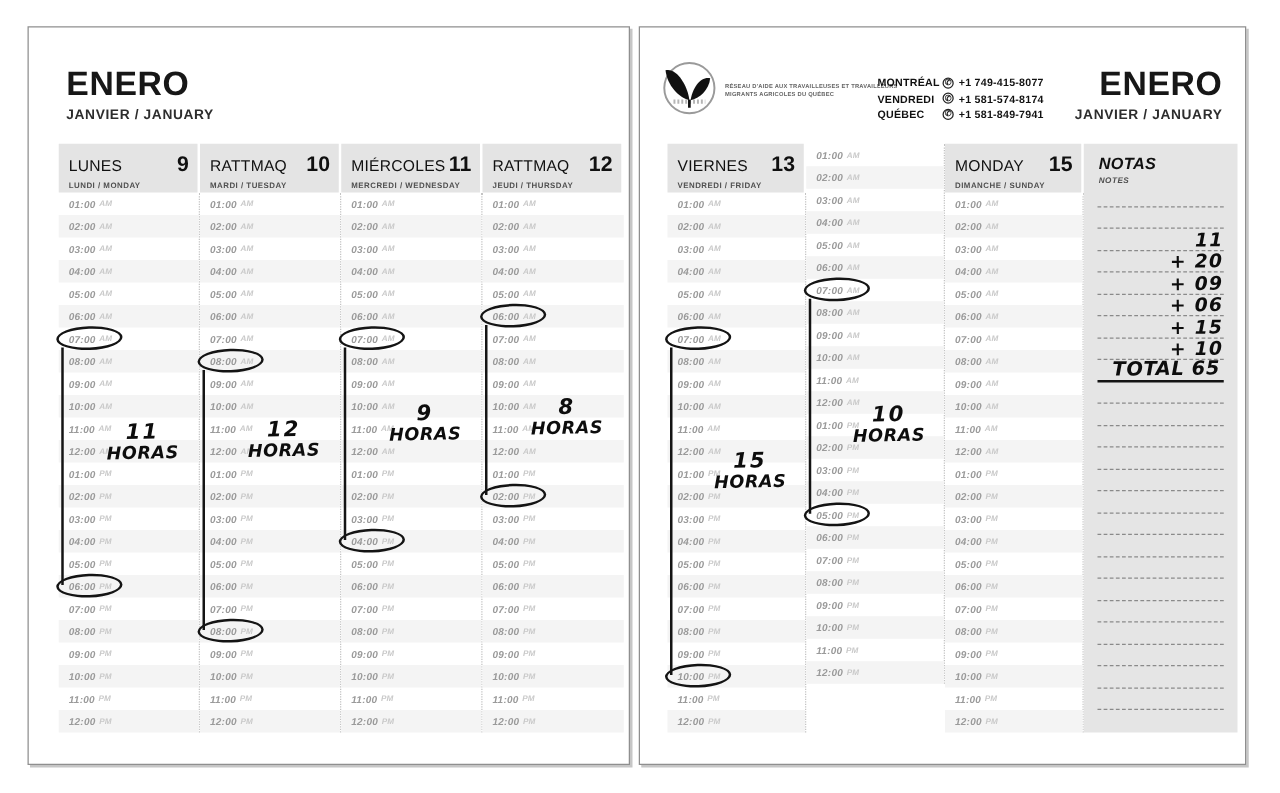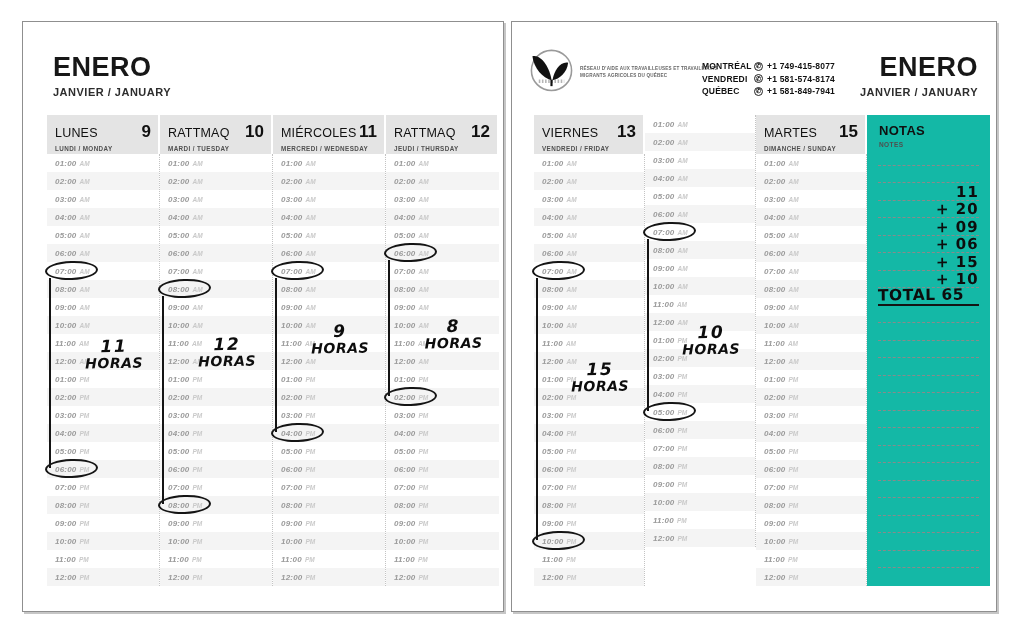--- a/index.html
+++ b/index.html
@@ -52,31 +52,31 @@
   
   .hw-circle{position:absolute;left:-2px;width:53px;height:19px;border:2.5px solid #141414;
     border-radius:50%;box-sizing:border-box;transform:rotate(-2deg);}
   .hw-line{position:absolute;left:2px;width:0;border-left:2.6px solid #141414;}
   .hw-hours{position:absolute;left:10%;width:100%;text-align:center;color:#0d0d0d;
     font-weight:bold;line-height:1.05;transform:rotate(-1deg);font-family:"DejaVu Sans",sans-serif;}
   .hw-num{font-size:17px;letter-spacing:1.5px;}
   .hw-unit{font-size:14px;letter-spacing:.5px;}
 
   
-  .notas-col{width:123px;background:#14b8a6;position:relative;box-sizing:border-box;}
+  .notas-col{width:123px;background:#e5e5e5;position:relative;box-sizing:border-box;font-style:italic;}
   .notas-header{height:39px;padding:8px 0 0 12px;box-sizing:border-box;}
   .notas-title{font-size:13px;font-weight:bold;color:#101010;letter-spacing:.3px;}
   .notas-sub{font-size:6.5px;font-weight:bold;color:#4f4f4f;letter-spacing:.4px;margin-top:3px;}
   .note-lines{margin-top:-6px;}
   .note-slot{height:17.5px;margin:0 11px;border-bottom:1.4px dashed #8a8a8a;box-sizing:border-box;
     display:flex;align-items:flex-end;justify-content:flex-end;overflow:visible;}
   .sum-text{font-family:"DejaVu Sans",sans-serif;font-weight:bold;color:#0d0d0d;font-size:15px;
     letter-spacing:1px;line-height:1;transform:rotate(-.6deg);white-space:nowrap;}
   .note-slot.total{justify-content:flex-start;border-bottom:2.6px solid #141414;}
-  .note-slot.total .sum-text{font-size:15.5px;letter-spacing:.5px;}
+  .note-slot.total .sum-text{font-size:15.5px;letter-spacing:.5px;margin-left:12px;}
 </style>
 </head>
 <body>
 
 <div class="sheet" id="left-page">
   <div class="title-block">
     <div class="month-title">ENERO</div>
     <div class="month-subtitle">JANVIER / JANUARY</div>
   </div>
   <div class="grid" id="left-grid">
@@ -796,21 +796,21 @@
           <div class="hw-circle" style="top: 287px;"></div>
           <div class="hw-hours" style="top: 208.8px;">
             <div class="hw-num">10</div>
             <div class="hw-unit">HORAS</div>
           </div>
         </div>
       </div>
       <div class="day-col sep" style="width: 111px;">
         <div class="day-header">
           <div class="day-head-row">
-            <span class="day-name">MARTES</span>
+            <span class="day-name">MONDAY</span>
             <span class="day-number">15</span>
           </div>
           <div class="day-sub">DIMANCHE / SUNDAY</div>
         </div>
         <div class="rows">
           <div class="row">
             <span class="time">01:00</span>
             <span class="ampm">AM</span>
           </div>
           <div class="row">

